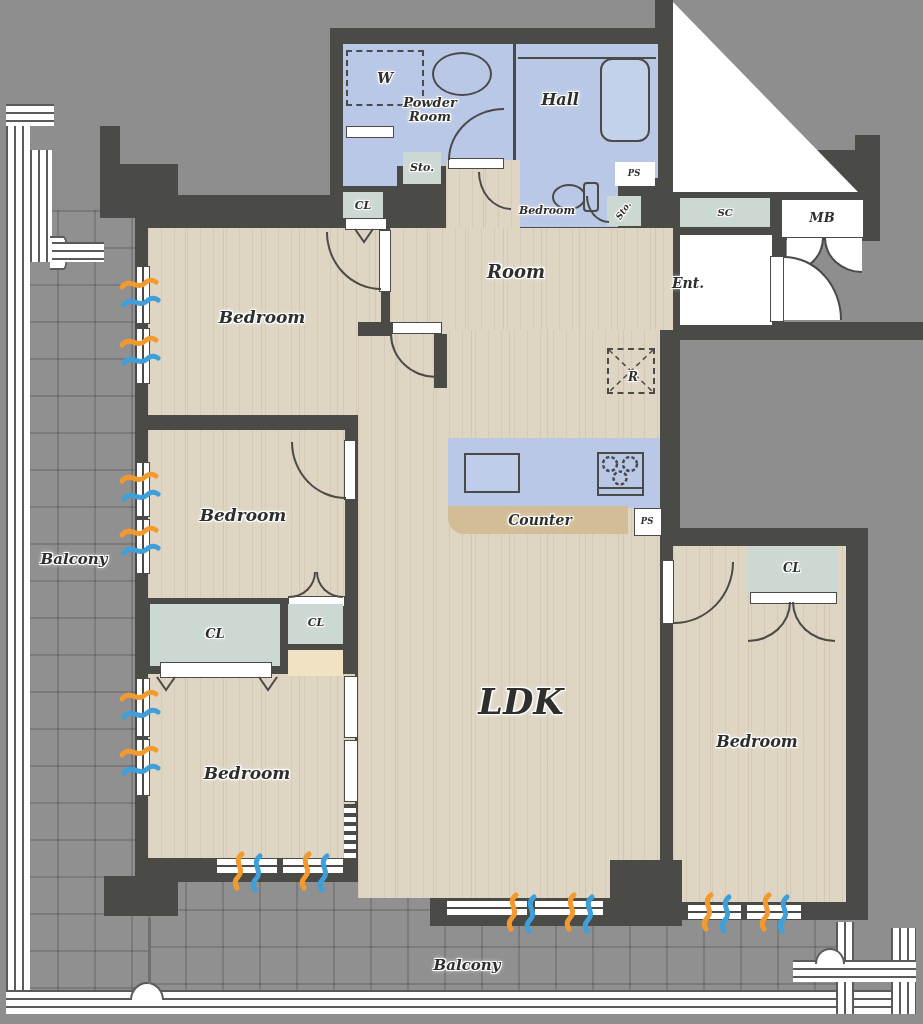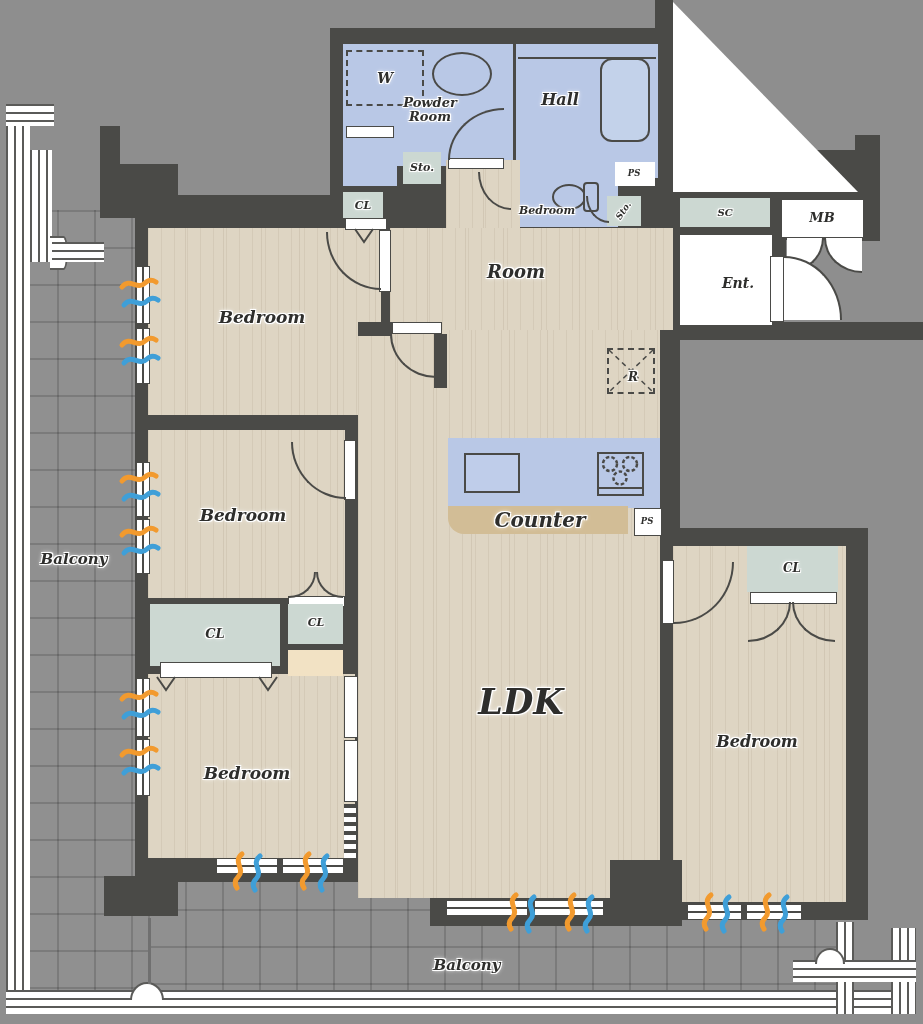--- a/index.html
+++ b/index.html
@@ -264,28 +264,28 @@
   <div class="lbl" style="left:430px;top:110px;font-size:13px;">Powder
 Room</div>
   <div class="lbl" style="left:560px;top:100px;font-size:16px;">Hall</div>
   <div class="lbl" style="left:422px;top:168px;font-size:11px;">Sto.</div>
   <div class="lbl" style="left:363px;top:206px;font-size:11px;">CL</div>
   <div class="lbl" style="left:547px;top:211px;font-size:11px;">Bedroom</div>
   <div class="lbl" style="left:634px;top:173px;font-size:8.5px;">PS</div>
   <div class="lbl" style="left:624px;top:211px;font-size:9px;transform:translate(-50%,-50%) rotate(-55deg);">Sto.</div>
   <div class="lbl" style="left:725px;top:213px;font-size:10px;">SC</div>
   <div class="lbl" style="left:822px;top:218px;font-size:13px;">MB</div>
-  <div class="lbl" style="left:738px;top:283px;font-size:14px;">Ent.</div>
+  <div class="lbl" style="left:688px;top:283px;font-size:14px;">Ent.</div>
   <div class="lbl" style="left:516px;top:272px;font-size:18px;">Room</div>
   <div class="lbl" style="left:633px;top:377px;font-size:12px;">R</div>
   <div class="lbl" style="left:262px;top:318px;font-size:17px;">Bedroom</div>
   <div class="lbl" style="left:243px;top:516px;font-size:17px;">Bedroom</div>
   <div class="lbl" style="left:247px;top:774px;font-size:17px;">Bedroom</div>
   <div class="lbl" style="left:757px;top:742px;font-size:16px;">Bedroom</div>
-  <div class="lbl" style="left:540px;top:520px;font-size:20px;">Counter</div>
+  <div class="lbl" style="left:540px;top:520px;font-size:14px;">Counter</div>
   <div class="lbl" style="left:647px;top:521px;font-size:8.5px;">PS</div>
   <div class="lbl" style="left:521px;top:702px;font-size:35px;">LDK</div>
   <div class="lbl" style="left:792px;top:568px;font-size:12px;">CL</div>
   <div class="lbl" style="left:215px;top:634px;font-size:13px;">CL</div>
   <div class="lbl" style="left:316px;top:623px;font-size:11px;">CL</div>
   <div class="lbl" style="left:74px;top:560px;font-size:15px;">Balcony</div>
   <div class="lbl" style="left:467px;top:966px;font-size:15px;">Balcony</div>
 
 </div>
 

